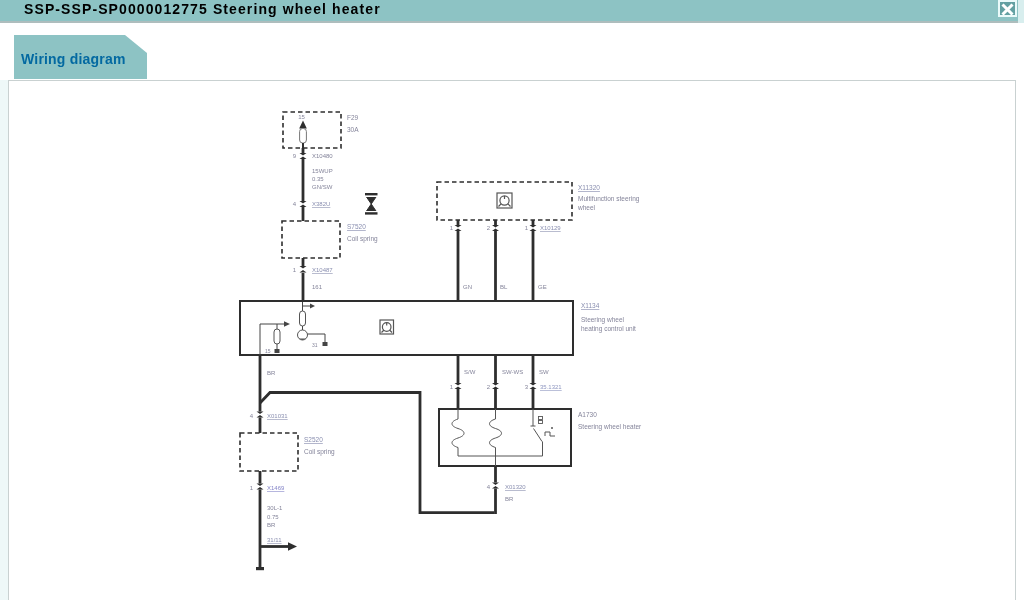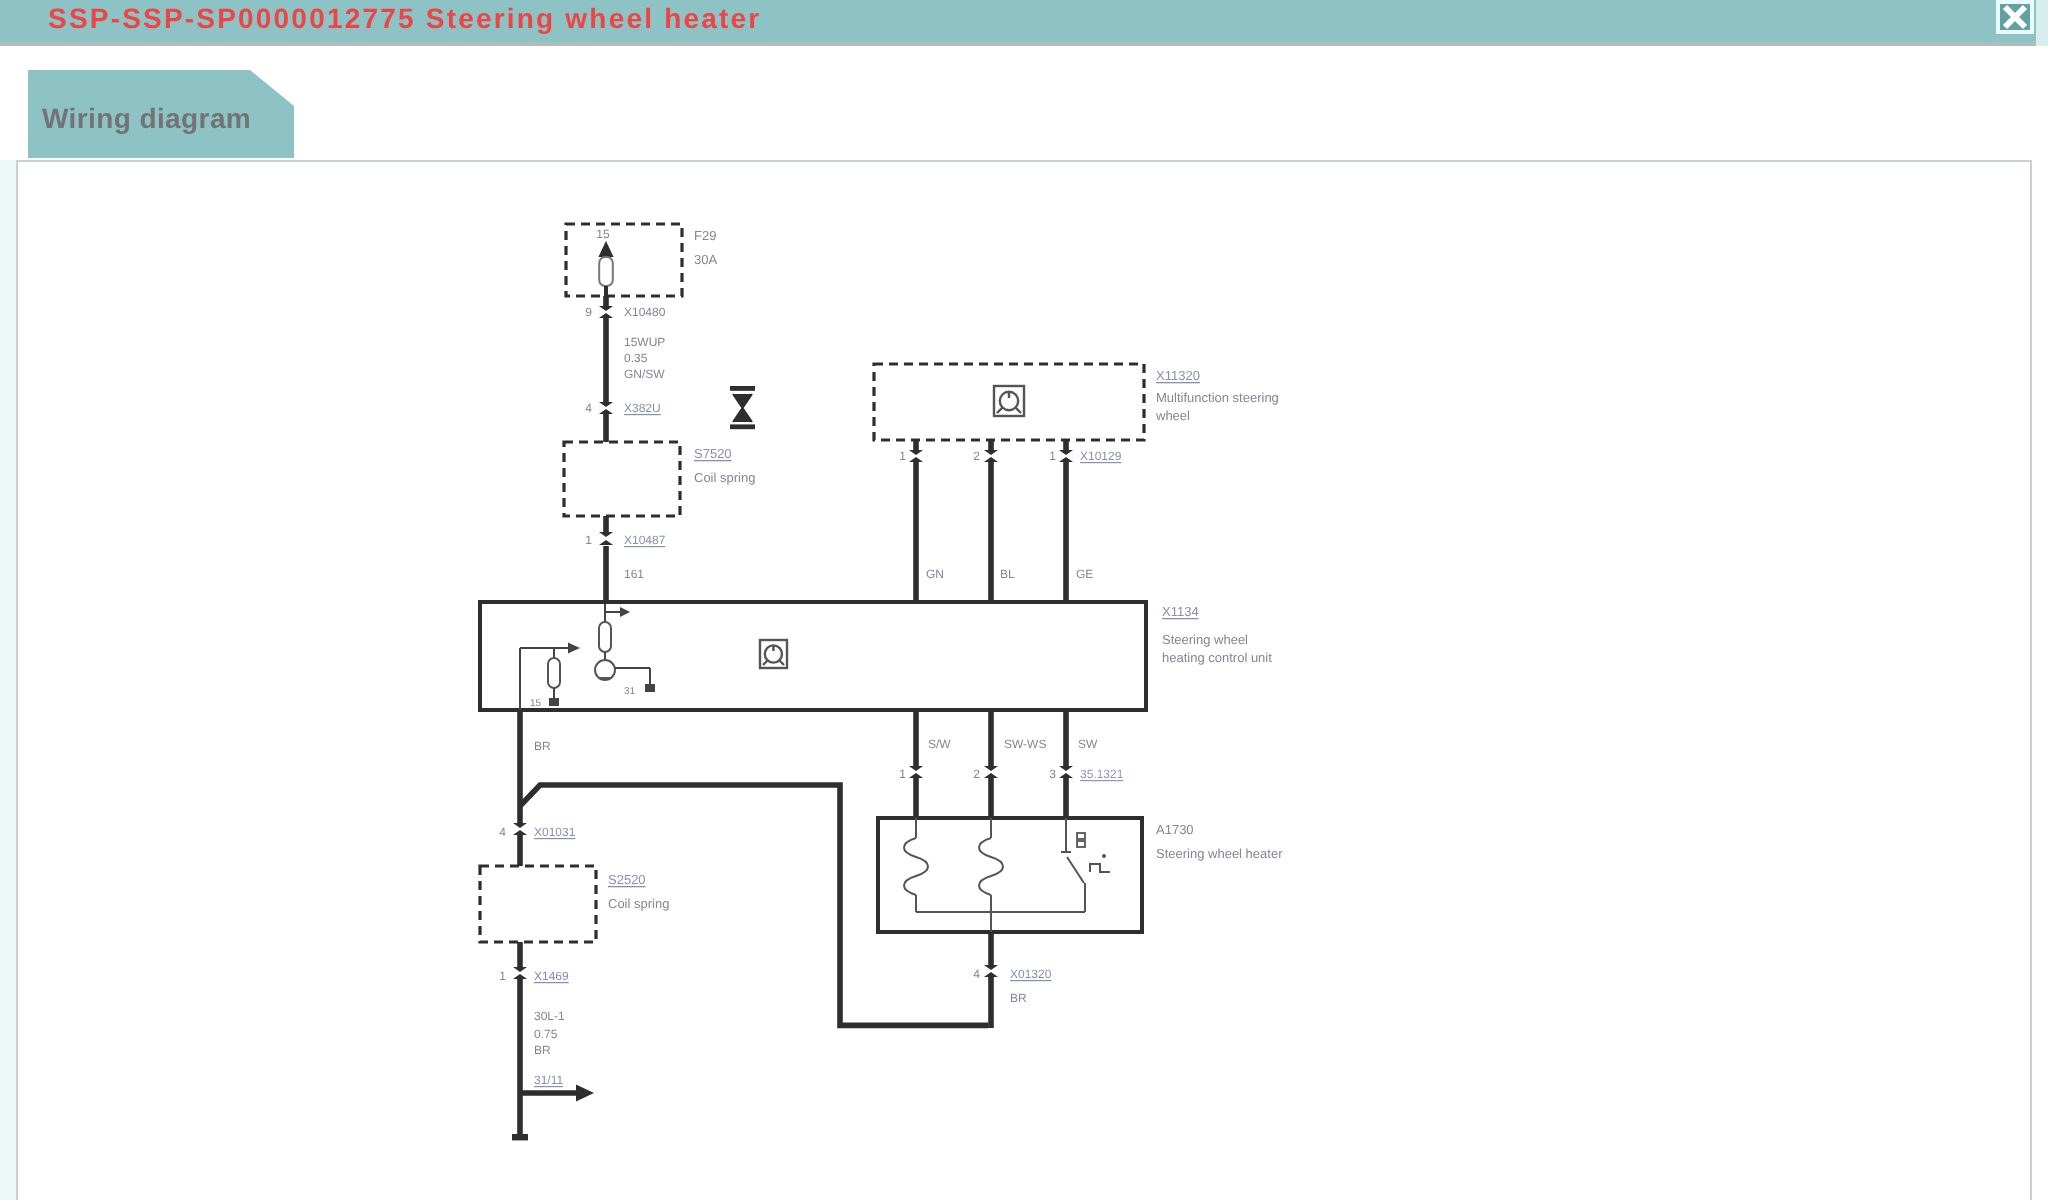--- a/index.html
+++ b/index.html
@@ -4,31 +4,31 @@
 <style>
   html,body{margin:0;padding:0;width:1024px;height:600px;overflow:hidden;background:#ffffff;
     font-family:"Liberation Sans", sans-serif;}
   .abs{position:absolute;}
 </style>
 </head>
 <body>
 
 <div class="abs" style="left:0;top:0;width:1024px;height:21px;background:#8dc3c4;border-bottom:2px solid #aebdbd;"></div>
 
-<div class="abs" style="left:24px;top:1px;font-size:14px;font-weight:bold;color:#ef4444;letter-spacing:1.1px;">SSP-SSP-SP0000012775 Steering wheel heater</div>
+<div class="abs" style="left:24px;top:1px;font-size:14px;font-weight:bold;color:#000000;letter-spacing:1.1px;">SSP-SSP-SP0000012775 Steering wheel heater</div>
 
 <div class="abs" style="left:998px;top:0px;width:15px;height:13px;background:#63a0a2;border:2px solid #eafafa;"><svg width="15" height="13">
       <path d="M2.5,1.5 L12.5,11.5 M12.5,1.5 L2.5,11.5" stroke="#ffffff" stroke-width="3" fill="none"></path>
     </svg></div>
 
 <div class="abs" style="left:1018px;top:0;width:6px;height:23px;background:#d8eeee;"></div>
 
 <div class="abs" style="left:14px;top:35px;width:133px;height:44px;background:#8dc3c4;clip-path:polygon(0 0,111px 0,133px 18px,133px 44px,0 44px);"></div>
 
-<div class="abs" style="left:21px;top:51px;font-size:14px;font-weight:bold;color:#737373;letter-spacing:0.2px;">Wiring diagram</div>
+<div class="abs" style="left:21px;top:51px;font-size:14px;font-weight:bold;color:#0369a1;letter-spacing:0.2px;">Wiring diagram</div>
 
 <div class="abs" style="left:0;top:80px;width:8px;height:520px;background:#eef8f8;"></div>
 
 <div class="abs" style="left:8px;top:80px;width:1006px;height:528px;background:#ffffff;border:1px solid #c9d1d1;"></div>
 
 <svg class="abs" style="left:0;top:0;" width="1024" height="600" viewBox="0 0 1024 600">
 
   <g>
       <rect x="283" y="112" width="58" height="36" fill="none" stroke="#2e2e2e" stroke-width="1.6" stroke-dasharray="4.5 3"></rect>
     </g>

